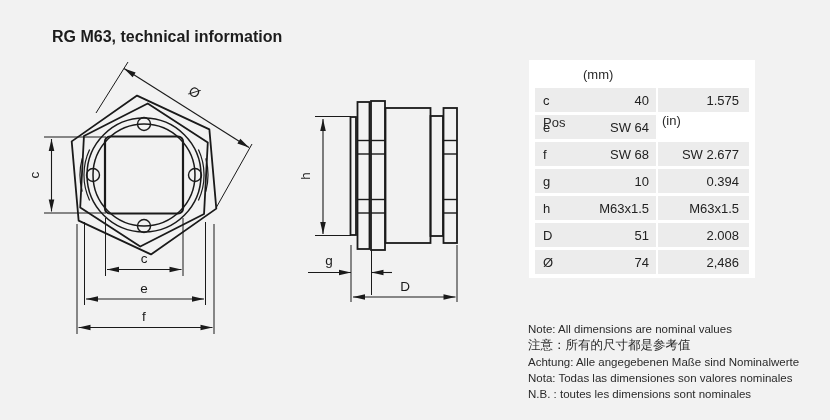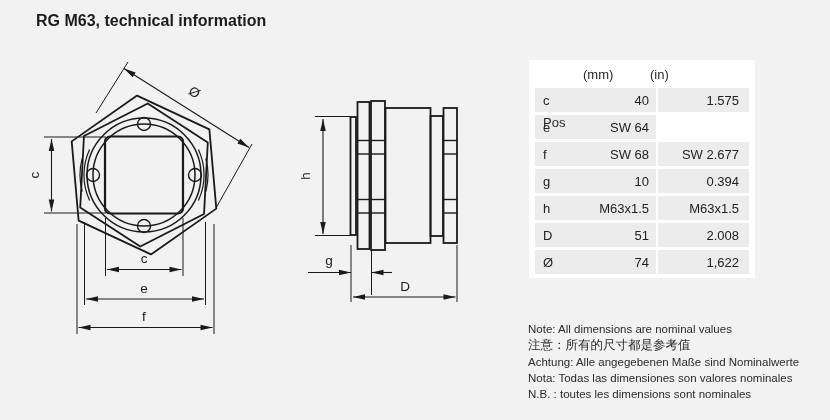--- a/index.html
+++ b/index.html
@@ -1,28 +1,28 @@
 <!DOCTYPE html>
 <html><head>
 <meta charset="utf-8">
 <style>
   html,body{margin:0;padding:0;}
   body{font-family:"Liberation Sans", sans-serif; background:#e8e8e8;}
   .stage{position:relative; width:830px; height:420px; background:#f2f2f2; overflow:hidden;}
-  .title{position:absolute; left:36px; top:12px; margin:0; font-size:16px; font-weight:700;
+  .title{position:absolute; left:36px; top:12px; margin:16px; font-size:16px; font-weight:700;
          color:#1c1c1c; letter-spacing:0px;}
   svg.drawings{position:absolute; left:0; top:0;}
   svg text{font-family:"Liberation Sans", sans-serif; font-size:13.5px; fill:#1a1a1a; stroke:none;}
 
   
   .panel{position:absolute; left:529px; top:60px; width:226px; height:218px; background:#ffffff;
          box-sizing:border-box;}
   .thead{position:relative; height:28px; font-size:13px; color:#2a2a2a;}
   .thead span{position:absolute; top:7px;}
-  .thead .h0{left:14px;margin-top:48px;} .thead .h1{left:54px;} .thead .h2{left:121px;}
+  .thead .h0{left:14px;margin-top:48px;} .thead .h1{left:54px;} .thead .h2{left:133px;margin-top:46px;}
   .tbody{margin:0 6px;}
   .trow{display:flex; gap:2px; height:24px; margin-bottom:3px;}
   .cell-a{width:121px; background:#ececec; display:flex; justify-content:space-between;
           align-items:center; padding:0 7px 0 8px; box-sizing:border-box; font-size:13px; color:#222;}
   .cell-b{width:91px; background:#ececec; display:flex; justify-content:flex-end;
           align-items:center; padding-right:10px; box-sizing:border-box; font-size:13px; color:#222;}
 
   
   .notes{position:absolute; left:528px; top:321px; font-size:11.5px; line-height:16.3px;
          color:#2a2a2a; white-space:nowrap;}
@@ -209,21 +209,21 @@
         <div class="cell-b">
             <span>2.008</span>
           </div>
       </div>
       <div class="trow">
         <div class="cell-a">
             <span>Ø</span>
             <span>74</span>
           </div>
         <div class="cell-b">
-            <span>1,622</span>
+            <span>2,486</span>
           </div>
       </div>
     </div>
   </div>
 
   <div class="notes">
     <div>Note: All dimensions are nominal values</div>
     <div class="cjk">注意：所有的尺寸都是参考值</div>
     <div>Achtung: Alle angegebenen Maße sind Nominalwerte</div>
     <div>Nota: Todas las dimensiones son valores nominales</div>

